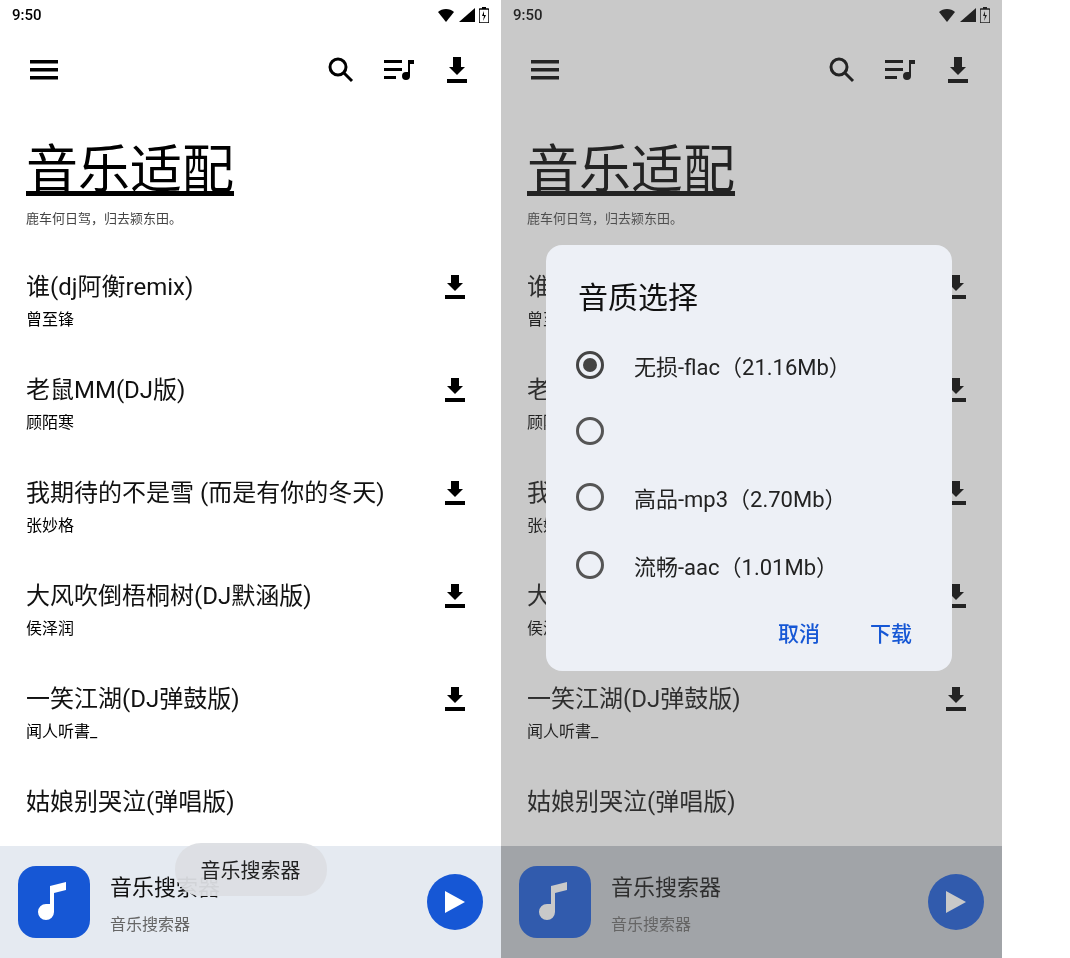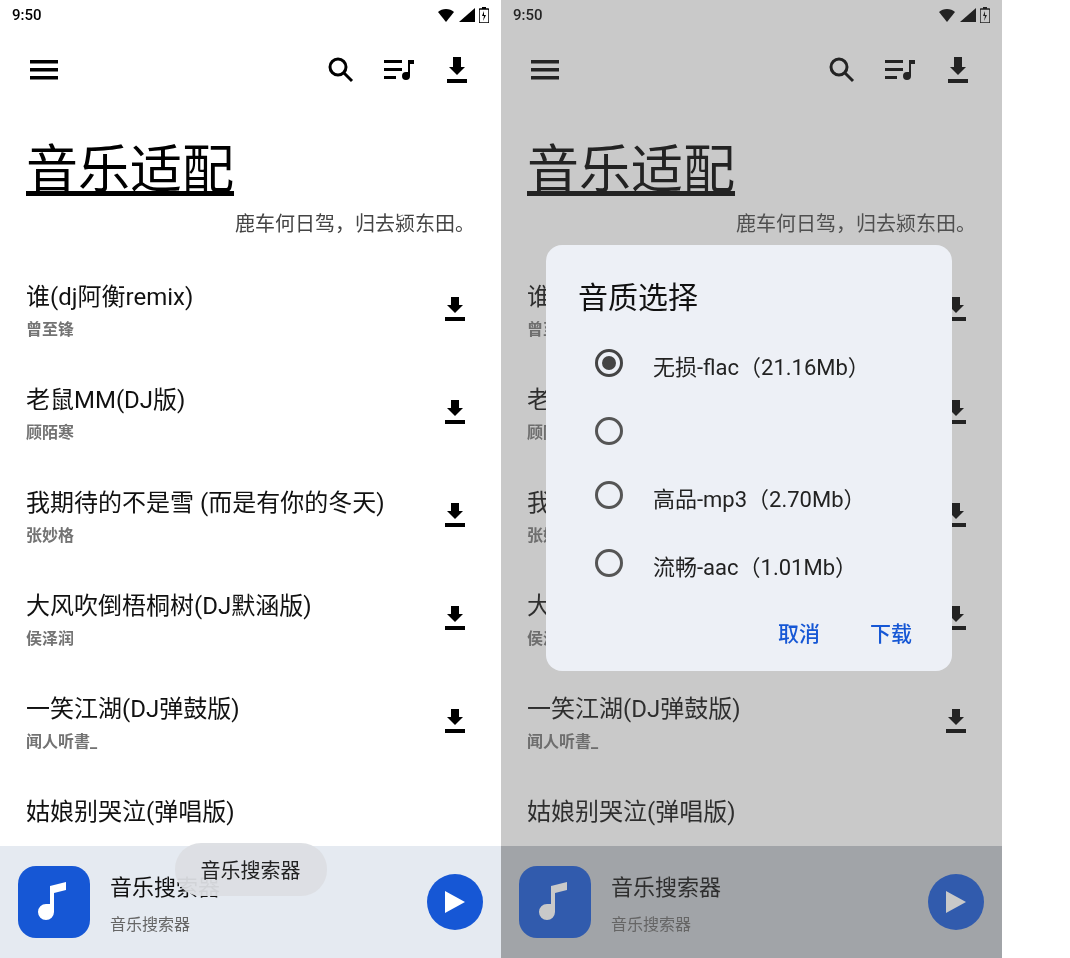--- a/index.html
+++ b/index.html
@@ -53,45 +53,43 @@
   }
   .header-title {
     font-size: 52px;
     font-weight: 400;
     color: #000;
     line-height: 1.2;
     margin-bottom: 6px;
     text-decoration: underline;
   }
   .header-sub {
-    font-size: 20px;
+    font-size: 13px;
     color: #444;
-    text-align: right;
   }
   .list {
     padding: 10px 0 0 0;
   }
   .list-row {
     display: flex;
-    align-items: center;
+    align-items: flex-start;
     padding: 20px 26px;
   }
   .list-text { flex: 1; min-width: 0; }
   .song-title {
     font-size: 24px;
     color: #111;
     margin-bottom: 4px;
     white-space: nowrap;
     overflow: hidden;
     text-overflow: ellipsis;
   }
   .song-artist {
     font-size: 16px;
-    color: #737373;
-    font-weight: bold;
+    color: #000000;
   }
   .dl-btn {
     width: 40px; height: 40px;
     display: flex; align-items: center; justify-content: center;
     cursor: pointer;
   }
   .partial-row {
     padding: 20px 26px 0;
     font-size: 24px;
     color: #111;
@@ -161,24 +159,24 @@
     z-index: 20;
     padding: 28px 0 14px;
   }
   .dialog-title {
     font-size: 30px;
     color: #111;
     padding: 0 32px 14px;
   }
   .radio-row {
     display: flex;
+    align-items: center;
     padding: 18px 30px;
     gap: 30px;
     cursor: pointer;
-    margin-left: 19px;
   }
   .radio-outer {
     width: 28px; height: 28px;
     border: 3px solid #555;
     border-radius: 50%;
     display: flex; align-items: center; justify-content: center;
   }
   .radio-row.selected .radio-outer { border-color: #444; }
   .radio-row.selected .radio-inner {
     width: 14px; height: 14px;

